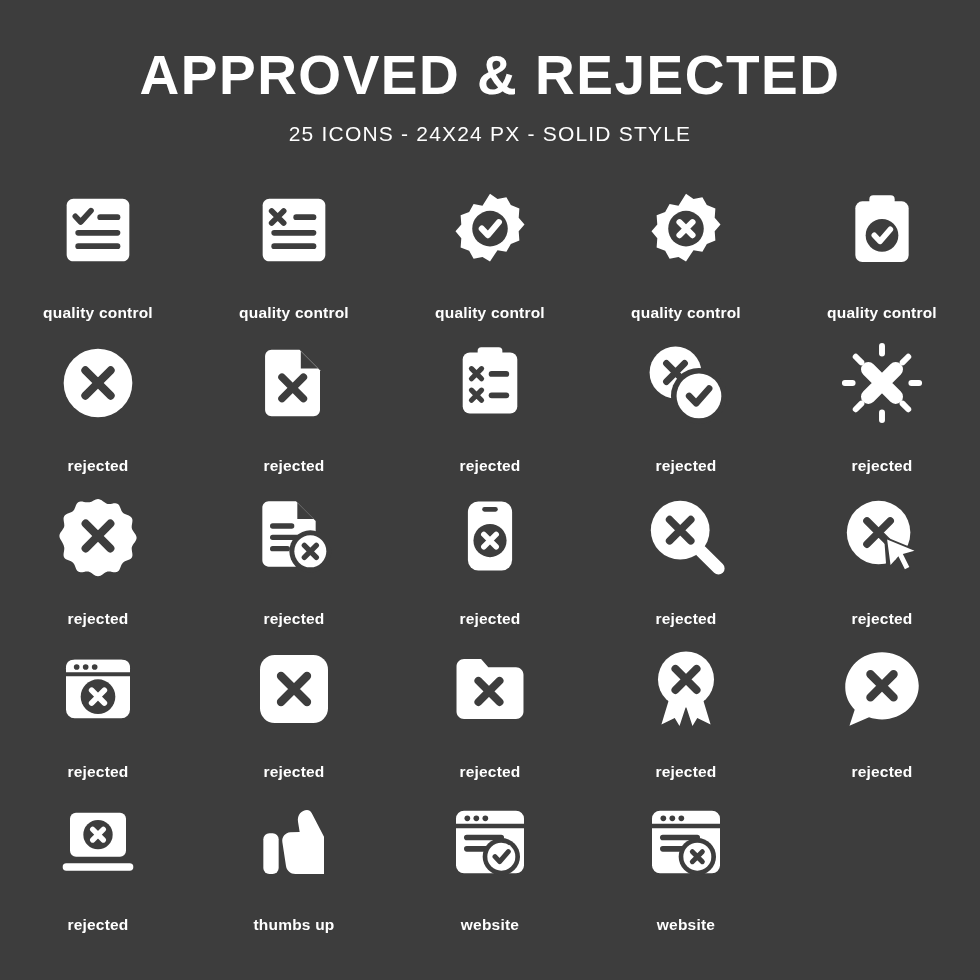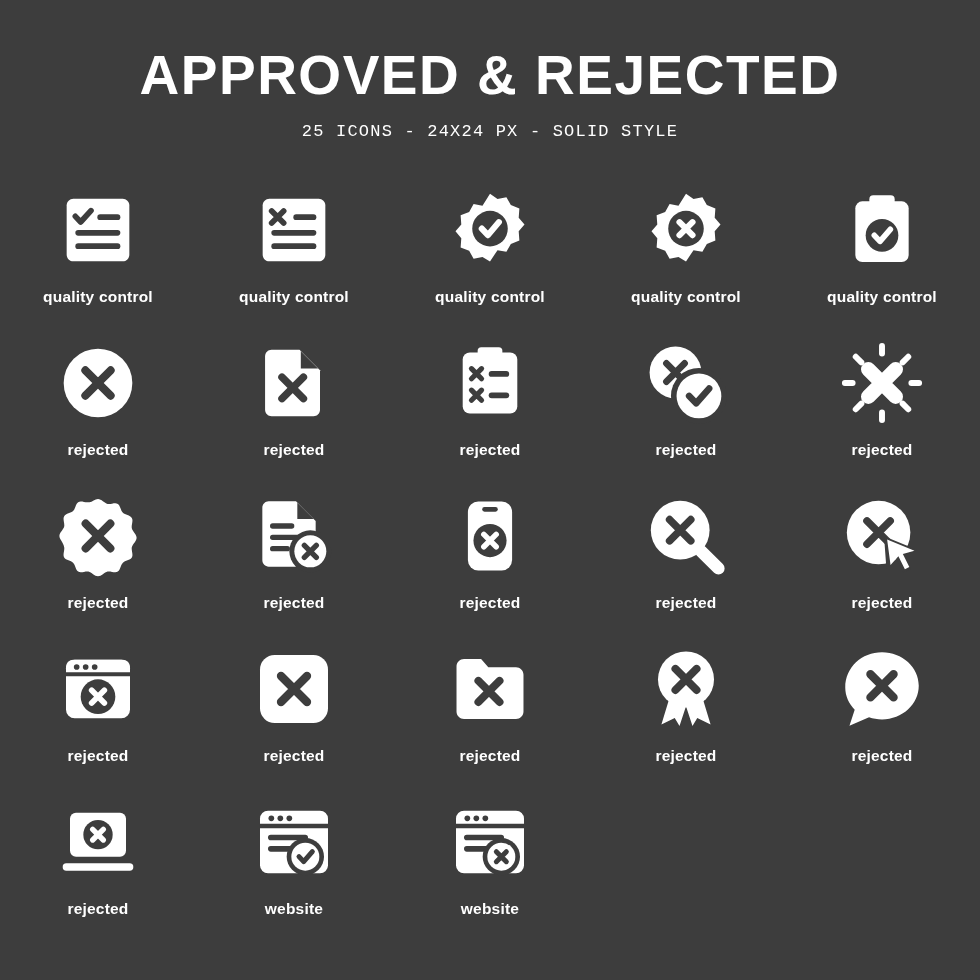--- a/index.html
+++ b/index.html
@@ -27,40 +27,41 @@
     color: #ffffff;
     font-size: 55px;
     font-weight: bold;
     letter-spacing: 1.5px;
     line-height: 1;
     margin: 0;
     font-family: "Liberation Sans", sans-serif;
   }
   .subtitle {
     color: #ffffff;
-    font-size: 17px;
+    font-size: 21px;
     font-weight: normal;
     letter-spacing: 1.2px;
     margin-top: 19px;
-    font-family: Liberation Mono, monospace;
+    font-family: Liberation Sans, sans-serif;
   }
   .grid {
     position: absolute;
     top: 182px;
     left: 0;
     width: 980px;
     display: grid;
     grid-template-columns: repeat(5, 196px);
     grid-auto-rows: 153px;
   }
   .cell {
     display: flex;
     flex-direction: column;
     align-items: center;
     justify-content: flex-start;
+    gap: 16px;
   }
   .icon-box {
     width: 96px;
     height: 96px;
     display: flex;
     align-items: center;
     justify-content: center;
   }
   .icon-box svg {
     display: block;
@@ -341,20 +342,29 @@
           <rect x="3.6" y="3.2" width="16.8" height="13.2" rx="1.8" fill="#ffffff"></rect>
           <circle cx="12" cy="9.8" r="4.4" fill="#3d3d3d"></circle>
           <path d="M10.4 8.2l3.2 3.2M13.6 8.2l-3.2 3.2" stroke="#ffffff" stroke-width="1.6" stroke-linecap="round"></path>
           <rect x="1.4" y="18.4" width="21.2" height="2.2" rx="1.1" fill="#ffffff"></rect>
         </svg>
       </div>
       <div class="caption">rejected</div>
     </div>
 
 
+    <div class="cell">
+      <div class="icon-box">
+        <svg width="80" height="80" viewBox="0 0 24 24">
+          <path fill="#ffffff" d="M21 21.6h-8.6c-1.4 0-2.6-1-2.8-2.4L8.5 12c-.2-1.5.9-2.8 2.4-2.9l2.8-.1-.5-3.1c-.3-2 1.1-3.5 2.7-3.5.6 0 1.1.3 1.4.9L21 10.4z"></path>
+          <rect x="2.8" y="9.4" width="4.6" height="12.2" rx="1.8" fill="#ffffff"></rect>
+        </svg>
+      </div>
+      <div class="caption">thumbs up</div>
+    </div>
 
     <div class="cell">
       <div class="icon-box">
         <svg width="80" height="80" viewBox="0 0 24 24">
           <rect x="1.8" y="2.6" width="20.4" height="18.8" rx="2.4" fill="#ffffff"></rect>
           <path d="M1.8 7.2h20.4" stroke="#3d3d3d" stroke-width="1.3"></path>
           <circle cx="5.2" cy="4.9" r=".85" fill="#3d3d3d"></circle>
           <circle cx="7.9" cy="4.9" r=".85" fill="#3d3d3d"></circle>
           <circle cx="10.6" cy="4.9" r=".85" fill="#3d3d3d"></circle>
           <rect x="4.2" y="9.8" width="12" height="1.7" rx=".85" fill="#3d3d3d"></rect>

